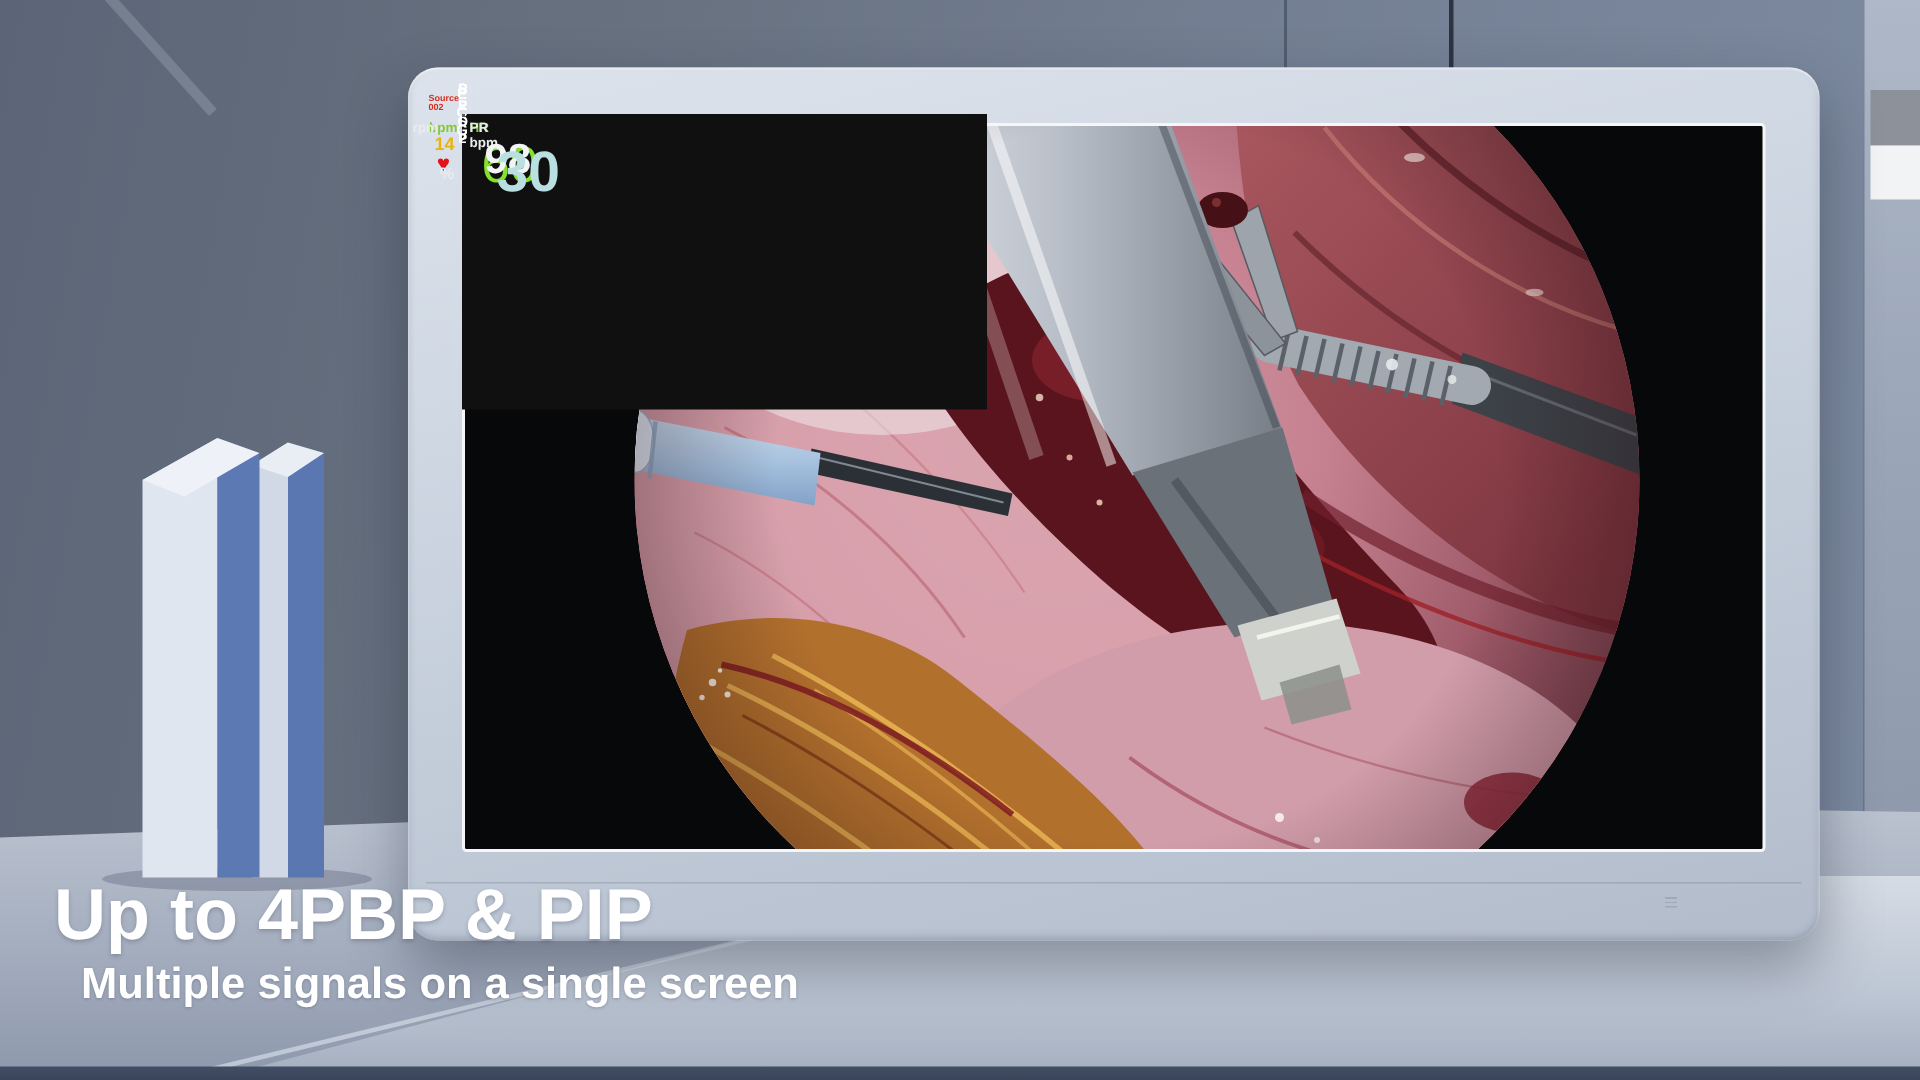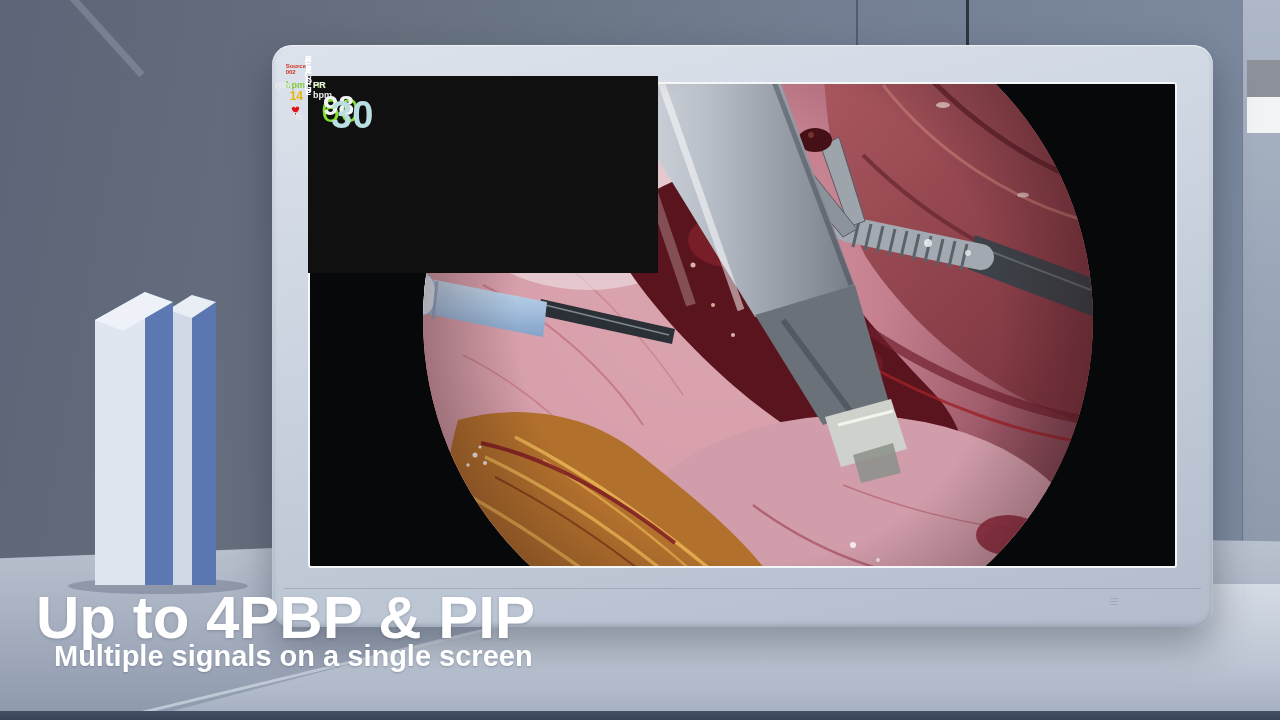--- a/index.html
+++ b/index.html
@@ -58,21 +58,21 @@
   .numbox{background:#000;border:1px solid #54595d;color:#fff;}
   .lbl{font-size:9px;font-weight:bold;}
   .ecg-c{color:#86c83c;}
   .val-ecg{color:#84e12e;font-size:34px;font-weight:normal;line-height:1;}
   .val-spo2{color:#f2f4f6;font-size:28px;font-weight:bold;line-height:1;}
   .val-resp{color:#b9dfe0;font-size:38px;font-weight:bold;line-height:1;}
   .heart{color:#e0151c;font-size:15px;}
   .src{color:#d03020;font-size:6px;font-weight:bold;}
 
   
-  .heading{left:36px;top:583px;color:#fff;font-size:60px;font-weight:bold;letter-spacing:0;
+  .heading{left:36px;top:583px;color:#fff;font-size:48px;font-weight:bold;letter-spacing:0;
     text-shadow:0 1px 3px rgba(30,40,60,.25);}
   .subheading{left:38px;top:640px;color:#fff;font-size:29px;font-weight:bold;
     text-shadow:0 1px 2px rgba(30,40,60,.25);margin-left:16px;}
   .disclaimer{left:38px;top:679px;color:#eef1f5;font-size:17.5px;white-space:nowrap;
     text-shadow:0 1px 2px rgba(30,40,60,.3);}
 </style>
 </head>
 <body>
 
 <div id="stage">

